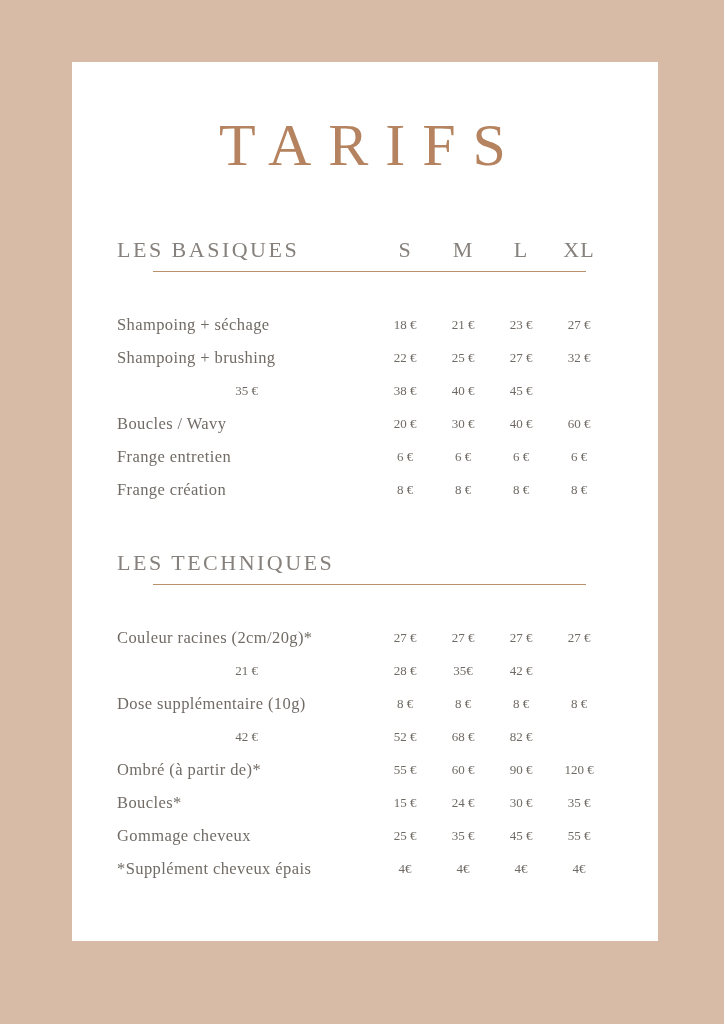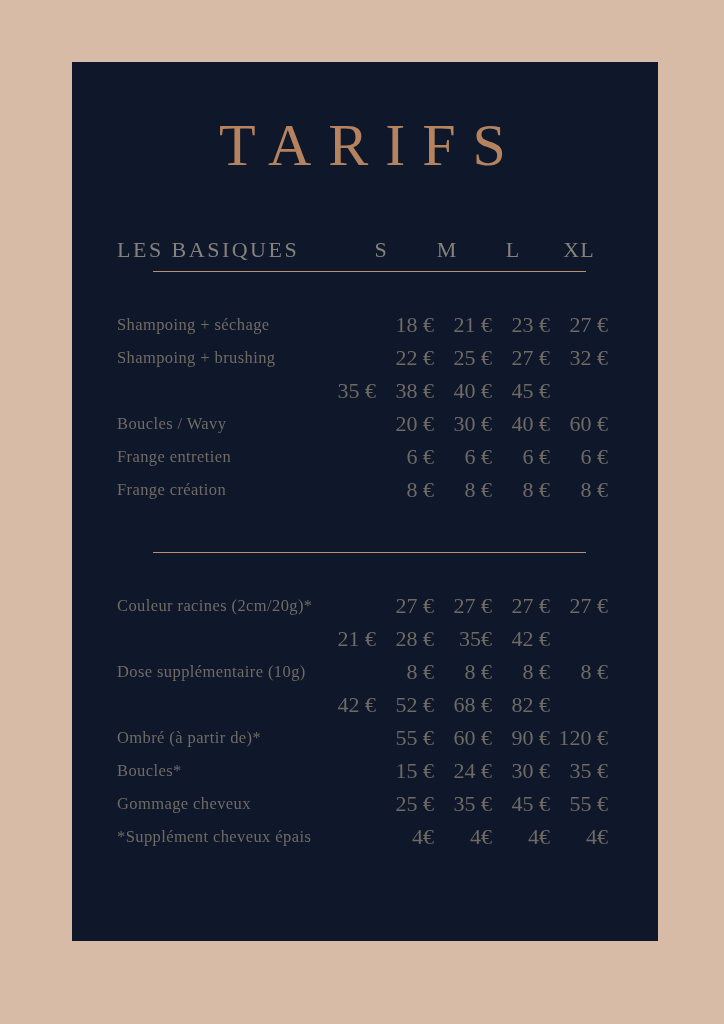--- a/index.html
+++ b/index.html
@@ -7,42 +7,42 @@
     width: 724px; height: 1024px;
     background: #d7bba6;
     font-family: "Liberation Serif", "DejaVu Serif", serif;
     position: relative;
     overflow: hidden;
   }
   .card {
     position: absolute;
     left: 72px; top: 62px;
     width: 586px; height: 879px;
-    background: #0f172a;
+    background: #ffffff;
     box-sizing: border-box;
     padding: 0 50px 0 45px;
   }
   .title {
     margin: 52px 0 0 0;
     font-size: 60px;
     font-weight: normal;
     line-height: 1.05;
     letter-spacing: 17px;
     padding-left: 17px; 
     text-align: center;
     color: #b5835f;
   }
   .section-basiques { margin-top: 62px; }
   .section-techniques { margin-top: 46px; }
   .grid-row {
     display: grid;
     grid-template-columns: 1fr 58px 58px 58px 58px;
     align-items: center;
   }
-  .section-header { line-height: 1; gap: 8px; }
+  .section-header { line-height: 1; }
   .section-name {
     font-size: 22px;
     letter-spacing: 2.5px;
     color: #86817c;
     white-space: nowrap;
   }
   .col-head {
     font-size: 22px;
     letter-spacing: 1px;
     color: #86817c;
@@ -56,23 +56,23 @@
   }
   .rows { margin-top: 36px; }
   .row { height: 33px; }
   .service-label {
     font-size: 16.5px;
     letter-spacing: 0.4px;
     color: #716b65;
     white-space: nowrap;
   }
   .price {
-    font-size: 22px;
+    font-size: 13px;
     color: #6f6a64;
-    text-align: right;
+    text-align: center;
     white-space: nowrap;
   }
 </style>
 </head>
 <body>
 
 <div class="card">
 
   <h1 class="title">TARIFS</h1>
 
@@ -124,20 +124,27 @@
         <span class="service-label">Frange création</span>
         <span class="price">8 €</span>
         <span class="price">8 €</span>
         <span class="price">8 €</span>
         <span class="price">8 €</span>
       </div>
     </div>
   </section>
 
   <section class="section-techniques">
+    <div class="grid-row section-header">
+      <span class="section-name">LES TECHNIQUES</span>
+      <span class="col-head"></span>
+      <span class="col-head"></span>
+      <span class="col-head"></span>
+      <span class="col-head"></span>
+    </div>
     <hr class="rule">
     <div class="rows">
       <div class="grid-row row">
         <span class="service-label">Couleur racines (2cm/20g)*</span>
         <span class="price">27 €</span>
         <span class="price">27 €</span>
         <span class="price">27 €</span>
         <span class="price">27 €</span>
       </div>
       <div class="grid-row row">

